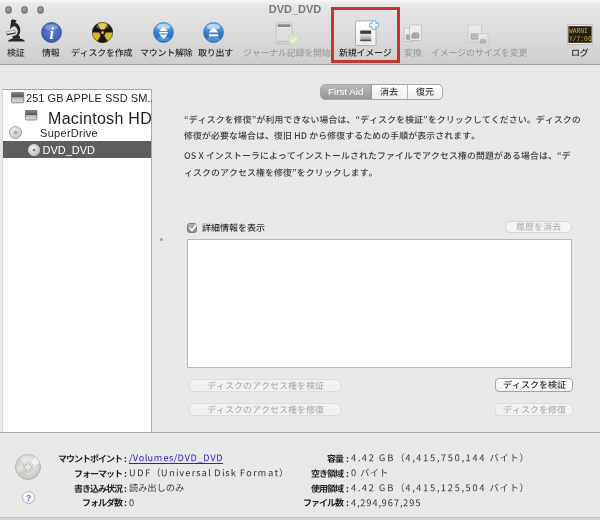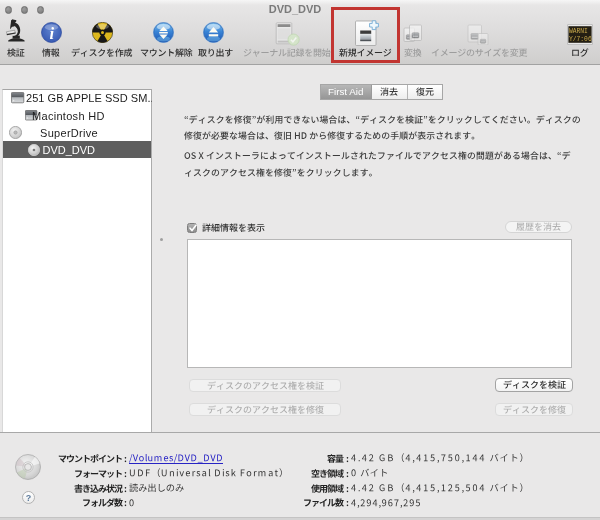--- a/index.html
+++ b/index.html
@@ -477,25 +477,25 @@
       <radialGradient id="dvg" cx="0.4" cy="0.35" r="0.85">
         <stop offset="0" stop-color="#f5f5f5"></stop>
         <stop offset="0.55" stop-color="#cecece"></stop>
         <stop offset="1" stop-color="#a0a0a0"></stop>
       </radialGradient>
     </defs>
     <circle cx="6" cy="6" r="5.7" fill="url(#dvg)" stroke="#e6e6e6" stroke-width="0.6"></circle>
     <circle cx="6" cy="6" r="1.6" fill="#6e6e6e" stroke="#f2f2f2" stroke-width="0.5"></circle>
   </svg>
 <div class="abs" style="left:26px;top:92px;width:126px;overflow:hidden;font-size:11px;letter-spacing:0.05px;color:#1d1d1d;white-space:nowrap">251 GB APPLE SSD SM...</div>
-<div class="abs" style="left:32px;top:110px;font-size:11px;letter-spacing:0.3px;color:#1d1d1d;white-space:nowrap">Macintosh HD</div>
+<div class="abs" style="left:48px;top:110px;font-size:16px;letter-spacing:0.3px;color:#1d1d1d;white-space:nowrap">Macintosh HD</div>
 <div class="abs" style="left:40px;top:126.5px;font-size:11px;letter-spacing:0.3px;color:#1d1d1d;white-space:nowrap">SuperDrive</div>
 <div class="abs" style="left:42.5px;top:144px;font-size:11px;color:#ffffff;white-space:nowrap">DVD_DVD</div>
 <div class="abs" style="left:159.5px;top:238px;width:3px;height:3px;border-radius:50%;background:#9f9f9f"></div>
-<div class="abs" style="left:320px;top:84px;width:123px;height:16px;border:1px solid #a6a6a6;border-radius:0;box-sizing:border-box;overflow:hidden;display:flex;background:linear-gradient(180deg,#ffffff,#ededed)">
+<div class="abs" style="left:320px;top:84px;width:123px;height:16px;border:1px solid #a6a6a6;border-radius:5px;box-sizing:border-box;overflow:hidden;display:flex;background:linear-gradient(180deg,#ffffff,#ededed)">
     <div style="width:50.5px;height:100%;background:linear-gradient(180deg,#b7b7b7,#969696);border-right:1px solid #9a9a9a;box-sizing:border-box;color:#fff;font-size:9.8px;text-align:center;line-height:14.8px">First Aid</div>
     <div style="width:36.5px;height:100%;border-right:1px solid #b5b5b5;box-sizing:border-box"></div>
     <div style="flex:1"></div>
   </div>
 <svg class="t " style="left:377.50px;top:86.00px" width="22" height="11">
     <g fill="#3a3a3a" transform="translate(2,9.00) scale(0.009000,-0.009000)">
       <use href="#g42" x="0"></use>
       <use href="#g43" x="1000"></use>
     </g>
   </svg>

